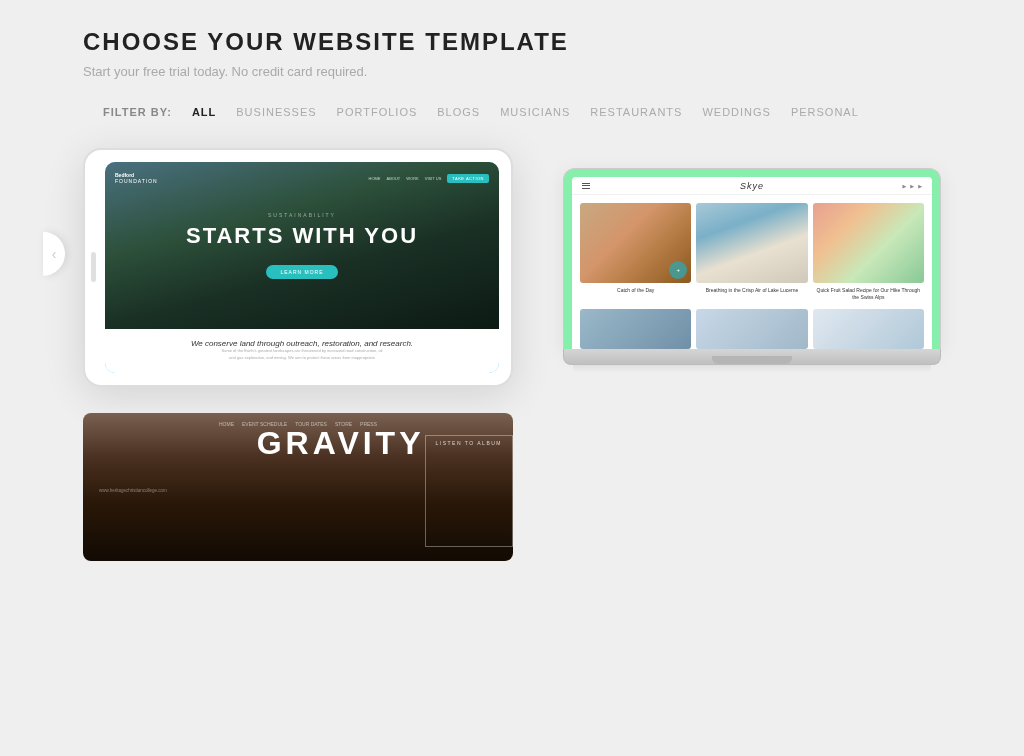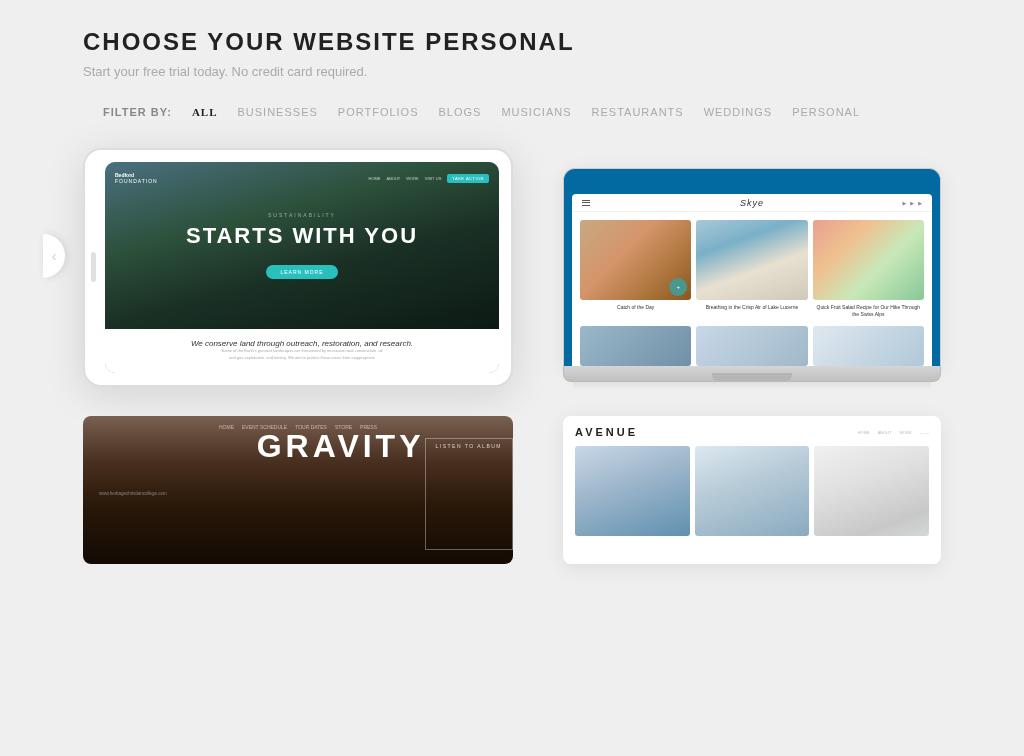--- a/index.html
+++ b/index.html
@@ -57,30 +57,29 @@
       font-weight: 500;
       cursor: pointer;
       font-size: 11px;
       letter-spacing: 1px;
       text-transform: uppercase;
     }
 
     .filter-item.active {
       color: #222;
       font-weight: 700;
-      font-family: Liberation Serif, serif;
     }
 
   </style>
 </head>
 <body>
 
 <div class="page-container">
 
-  <h1 class="page-title">CHOOSE YOUR WEBSITE PERSONAL</h1>
+  <h1 class="page-title">CHOOSE YOUR WEBSITE TEMPLATE</h1>
   <p class="page-subtitle">Start your free trial today. No credit card required.</p>
 
   <div class="filter-bar">
     <span class="filter-label">FILTER BY:</span>
     <span class="filter-item active">ALL</span>
     <span class="filter-item">BUSINESSES</span>
     <span class="filter-item">PORTFOLIOS</span>
     <span class="filter-item">BLOGS</span>
     <span class="filter-item">MUSICIANS</span>
     <span class="filter-item">RESTAURANTS</span>
@@ -127,21 +126,21 @@
           <div style="background: #fff; padding: 10px 20px 12px; border-radius: 0 0 10px 10px;">
             <div style="font-size: 8px; color: #333; text-align: center; font-style: italic; ">We conserve land through outreach, restoration, and research.</div>
             <div style="font-size: 4px; color: #aaa; text-align: center; line-height: 1.6;">Some of the Earth's greatest landscapes are threatened by increased road construction, oil<br>and gas exploration, and mining. We aim to protect these areas from inappropriate</div>
           </div>
         </div>
       </div>
     </div>
 
     <div style="position: relative; margin-top: 20px;">
 
-      <div style="background: #0369a1; border-radius: 12px 12px 0 0; border: 1.5px solid #ccc; border-bottom: none; padding: 25px 8px 0; box-shadow: 0 4px 20px rgba(0,0,0,0.08);">
+      <div style="background: #86efac; border-radius: 12px 12px 0 0; border: 1.5px solid #ccc; border-bottom: none; padding: 8px 8px 0; box-shadow: 0 4px 20px rgba(0,0,0,0.08);">
         <div style="background: #fff; border-radius: 4px 4px 0 0; overflow: hidden;">
 
           <div style="display: flex; align-items: center; padding: 5px 10px; border-bottom: 1px solid #f0f0f0; position: relative; height: 18px;">
             <div style="display: flex; flex-direction: column; gap: 1.5px;">
               <span style="display:block; width:8px; height:1px; background:#555;"></span>
               <span style="display:block; width:8px; height:1px; background:#555;"></span>
               <span style="display:block; width:8px; height:1px; background:#555;"></span>
             </div>
             <div style="position: absolute; left: 50%; transform: translateX(-50%); font-size: 9px; font-style: italic; color: #333; letter-spacing: 1px;">Skye</div>
             <div style="margin-left: auto; display: flex; gap: 4px;">
@@ -202,34 +201,16 @@
           <span>PRESS</span>
       </div>
 
       <div style="position: absolute; bottom: 68px; left: 16px; font-size: 4.5px; color: rgba(255,255,255,0.4);">www.heritagechristiancollege.com</div>
 
       <div style="font-size: 32px; font-weight: 900; color: #fff; letter-spacing: 4px; line-height: 1;">GRAVITY</div>
 
       <div style="border: 1px solid rgba(255,255,255,0.35); color: rgba(255,255,255,0.75); font-size: 5px; padding: 4px 10px; width: fit-content; margin-top: 8px; letter-spacing: 1.5px;">LISTEN TO ALBUM</div>
     </div>
 
-    <div style="background: #fff; border-radius: 8px; overflow: hidden; height: 148px; box-shadow: 0 4px 20px rgba(0,0,0,0.08); padding: 10px 12px;">
-
-      <div style="display: flex; align-items: center; justify-content: space-between; margin-bottom: 8px;">
-        <div style="font-size: 11px; font-weight: 800; color: #222; letter-spacing: 3px;">AVENUE</div>
-        <div style="display: flex; gap: 8px; font-size: 4px; color: #bbb;">
-          <span>HOME</span>
-            <span>ABOUT</span>
-            <span>WORK</span>
-            <span>— —</span>
-        </div>
-      </div>
-
-      <div style="display: grid; grid-template-columns: 1fr 1fr 1fr; gap: 5px;">
-        <div style="height: 90px; border-radius: 3px; background: linear-gradient(160deg, #c8d8e8 0%, #a0b8cc 40%, #6090b0 100%);"></div>
-        <div style="height: 90px; border-radius: 3px; background: linear-gradient(160deg, #dce8f0 0%, #b8ccd8 40%, #8aaac0 100%);"></div>
-        <div style="height: 90px; border-radius: 3px; background: linear-gradient(160deg, #f0f0f0 0%, #e0e0e0 40%, #c8c8c8 80%, #d4d8d8 100%);"></div>
-      </div>
-    </div>
 
   </div>
 
 </div>
 
 </body></html>

